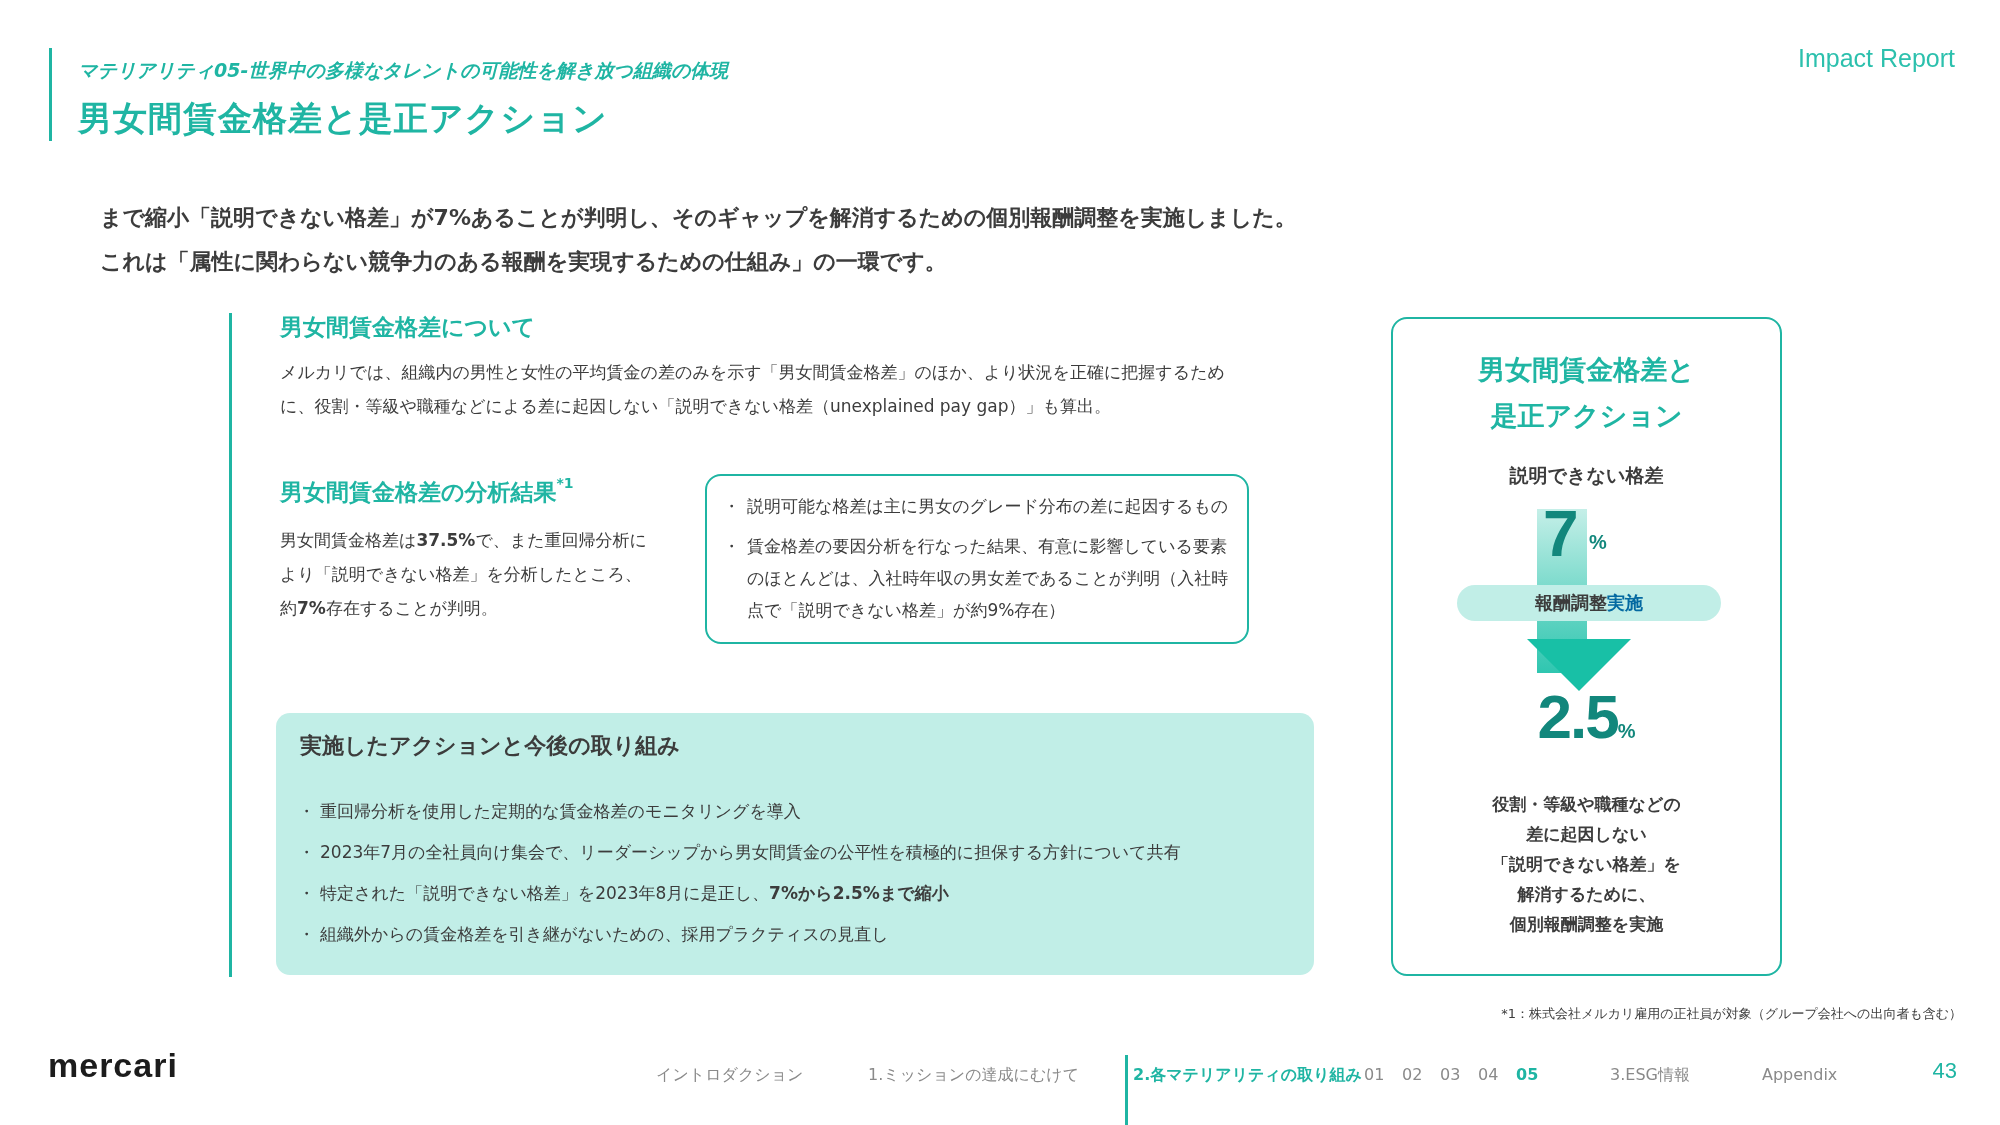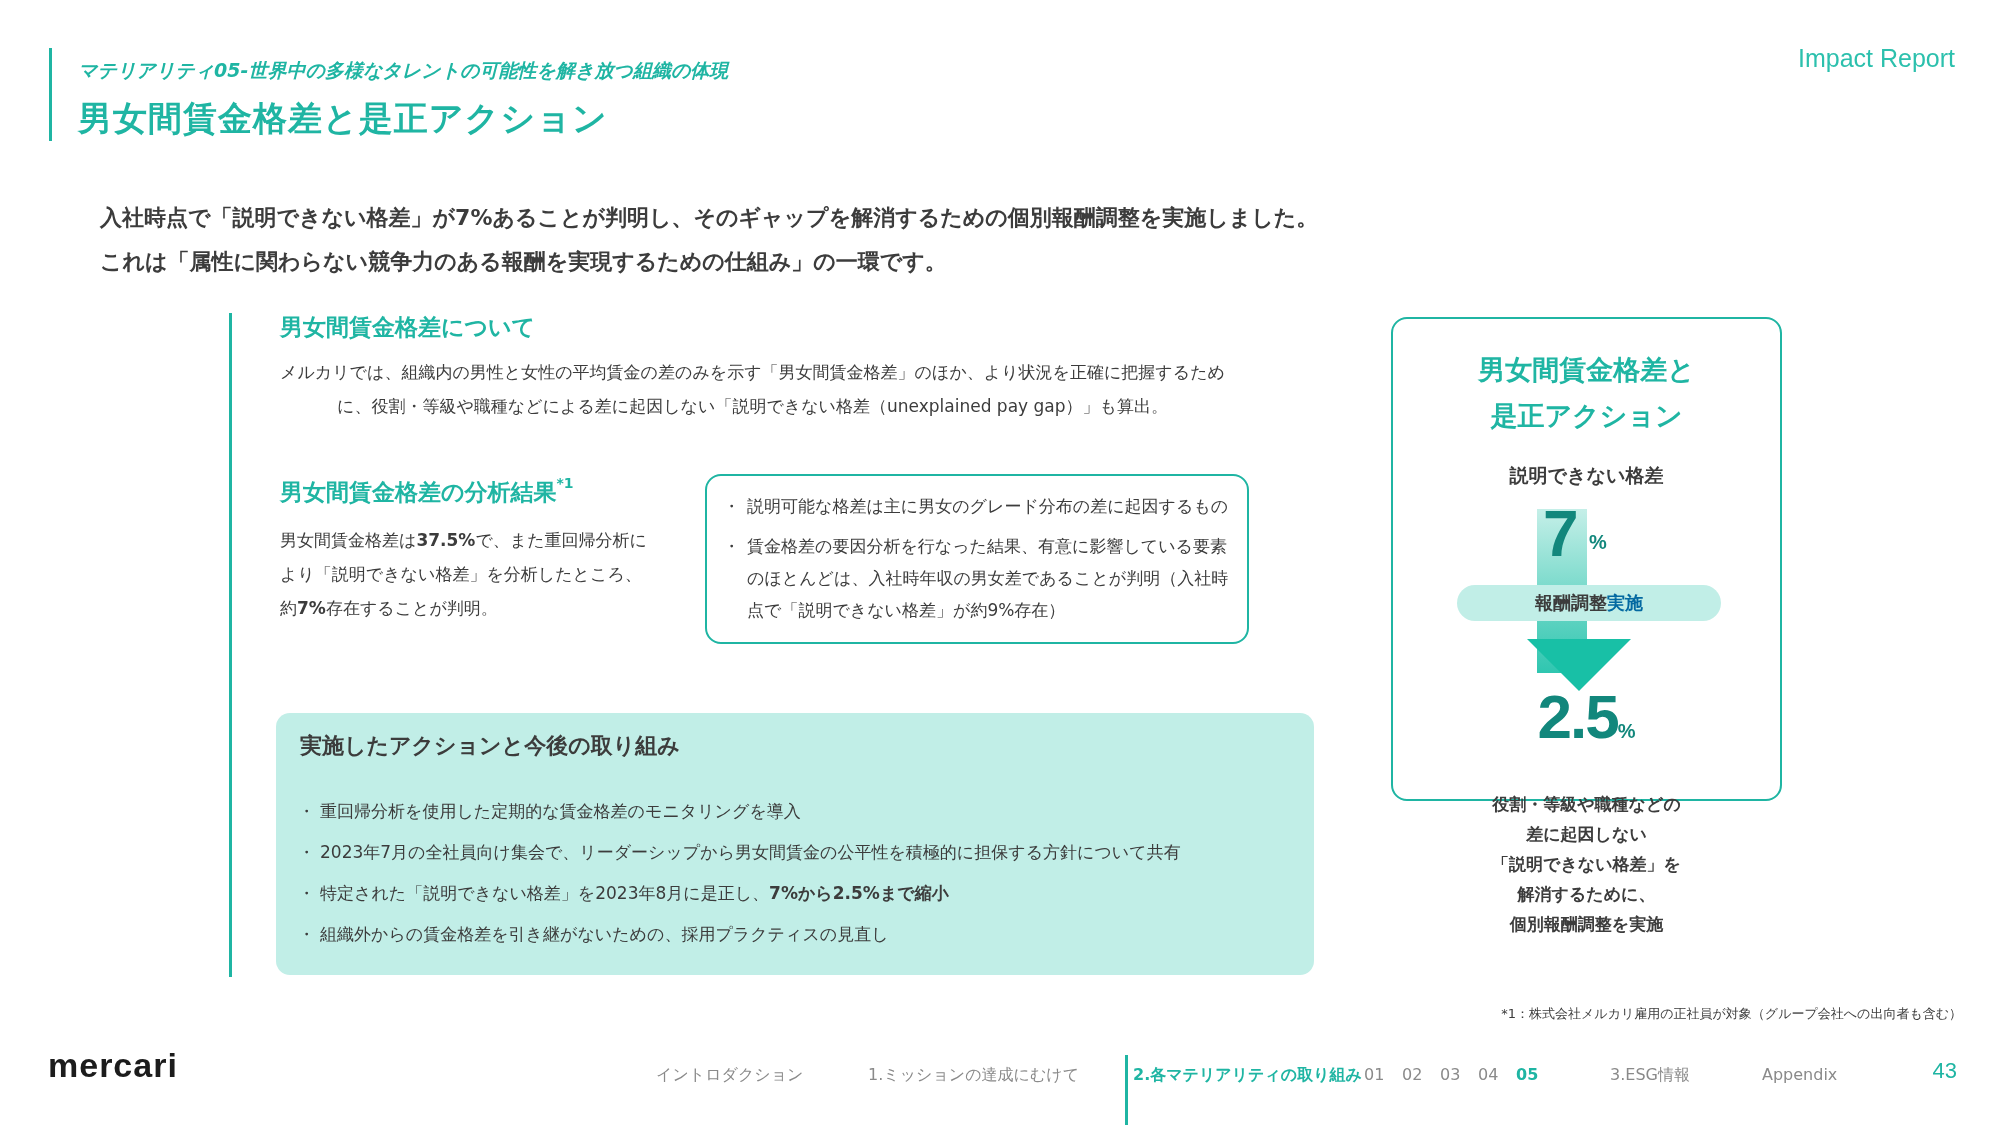--- a/index.html
+++ b/index.html
@@ -26,21 +26,21 @@
   .note-box ul, .action-box ul { list-style:none; margin:0; padding:0; }
   .note-box li { font-size:17px; line-height:32px; padding-left:22px; position:relative; margin-bottom:8px; }
   .note-box li::before, .action-box li::before { content:"・"; position:absolute; left:-2px; }
   .action-box {
     left:276px; top:713px; width:1038px; height:262px; background:#c1eee7; border-radius:14px;
     box-sizing:border-box; padding:18px 24px;
   }
   .action-box h3 { margin:0 0 30px 0; font-size:22px; font-weight:bold; color:#3c3c3c; }
   .action-box li { font-size:17px; line-height:41px; padding-left:20px; position:relative; }
   .side-card {
-    left:1391px; top:317px; width:391px; height:484px; box-sizing:border-box;
+    left:1391px; top:317px; width:391px; height:659px; box-sizing:border-box;
     border:2.5px solid #1fb5a3; border-radius:16px; text-align:center;
   }
   .side-title { position:absolute; left:0; right:0; top:28px; font-size:27px; font-weight:bold; color:#1fb5a3; line-height:46px; }
   .side-label { position:absolute; left:0; right:0; top:144px; font-size:19px; font-weight:bold; color:#3c3c3c; }
   .arrow-shaft { position:absolute; left:144px; top:190px; width:50px; height:164px;
     background:linear-gradient(#c5efe8, #59d1bf 70%, #2fc6b0); }
   .arrow-head { position:absolute; left:134px; top:320px; width:0; height:0;
     border-left:52px solid transparent; border-right:52px solid transparent; border-top:52px solid #18c0a6; }
   .num7 { position:absolute; left:150px; top:178px; font-size:64px; font-weight:bold; color:#12877c; font-family:"Liberation Sans", sans-serif; }
   .pct7 { position:absolute; left:196px; top:212px; font-size:20px; font-weight:bold; color:#12877c; font-family:"Liberation Sans", sans-serif; }
@@ -59,28 +59,28 @@
 </style>
 </head>
 <body>
 
 <div class="abs hdr-bar"></div>
 <div class="abs hdr-sub">マテリアリティ05-世界中の多様なタレントの可能性を解き放つ組織の体現</div>
 <div class="abs hdr-title">男女間賃金格差と是正アクション</div>
 <div class="abs brand-top">Impact Report</div>
 
 <div class="abs lead">
-  <div>入社時点で「説明できない格差」が7%あることが判明し、そのギャップを解消するための個別報酬調整を実施しました。</div>
+  <div>まで縮小「説明できない格差」が7%あることが判明し、そのギャップを解消するための個別報酬調整を実施しました。</div>
   <div>これは「属性に関わらない競争力のある報酬を実現するための仕組み」の一環です。</div>
 </div>
 
 <div class="abs left-bar"></div>
 
 <div class="abs sec-h" style="left:280px; top:312px;">男女間賃金格差について</div>
-<div class="abs para" style="left:280px; top:355px; white-space:nowrap;text-align:center;">
+<div class="abs para" style="left:280px; top:355px; white-space:nowrap;">
   <div>メルカリでは、組織内の男性と女性の平均賃金の差のみを示す「男女間賃金格差」のほか、より状況を正確に把握するため</div>
   <div>に、役割・等級や職種などによる差に起因しない「説明できない格差（unexplained pay gap）」も算出。</div>
 </div>
 
 <div class="abs sec-h" style="left:280px; top:477px;">
   <span>男女間賃金格差の分析結果</span><sup>*1</sup>
 </div>
 <div class="abs para" style="left:280px; top:523px; white-space:nowrap;">
   <div><span>男女間賃金格差は</span><b>37.5%</b><span>で、また重回帰分析に</span></div>
   <div>より「説明できない格差」を分析したところ、</div>

